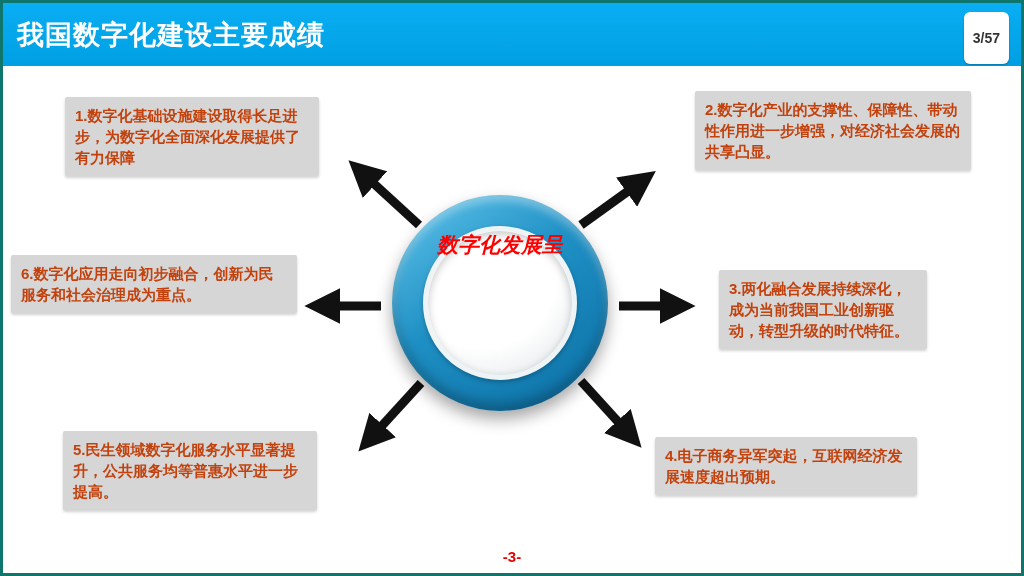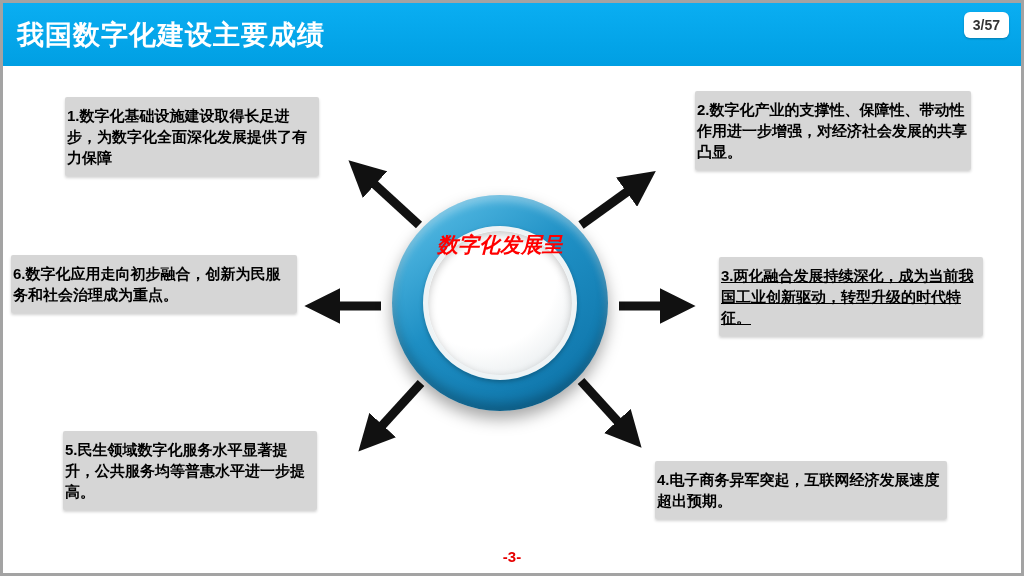--- a/index.html
+++ b/index.html
@@ -2,21 +2,21 @@
 <html><head>
 <meta charset="utf-8">
 <style>
   html, body { margin: 0; padding: 0; background: #e8e8e8; }
   * { box-sizing: border-box; }
   .slide {
     position: relative;
     width: 1024px;
     height: 576px;
     background: #ffffff;
-    border: 3px solid #a3a3a3;
+    border: 3px solid #0f766e;
     overflow: hidden;
     font-family: "Liberation Sans", sans-serif;
   }
   
   .header {
     position: absolute;
     top: 0; left: 0; right: 0;
     height: 63px;
     background: linear-gradient(180deg, #0aaef2 0%, #009fe3 100%);
     display: flex;
@@ -29,21 +29,21 @@
     font-size: 27px;
     font-weight: bold;
     letter-spacing: 1px;
   }
   .page-badge {
     position: absolute;
     top: 9px;
     right: 12px;
     background: #ffffff;
     border-radius: 6px;
-    padding: 5px 9px;
+    padding: 18px 9px;
     font-size: 14px;
     font-weight: bold;
     color: #333333;
     box-shadow: 0 1px 2px rgba(0,0,0,0.25);
   }
   
   .arrows-svg {
     position: absolute;
     top: 0; left: 0;
     width: 1018px;
@@ -79,32 +79,32 @@
   .hub-label {
     color: #ff0000;
     font-size: 21px;
     font-weight: bold;
     line-height: 1.35;
   }
   
   .point-box {
     position: absolute;
     background: #d6d6d6;
-    padding: 8px 2px;
-    color: #000000;
+    padding: 8px 10px;
+    color: #c2410c;
     font-size: 15px;
     font-weight: bold;
     line-height: 1.4;
     box-shadow: 0 2px 3px rgba(0,0,0,0.18);
     border-radius: 2px;
   }
   .box-1 { left: 62px;  top: 94px;  width: 254px; }
   .box-2 { left: 692px; top: 88px;  width: 276px; }
-  .box-3 { left: 716px; top: 254px; width: 264px; font-size: 15px; text-decoration: underline; }
-  .box-4 { left: 652px; top: 458px; width: 292px; }
+  .box-3 { left: 716px; top: 267px; width: 208px; font-size: 15px; }
+  .box-4 { left: 652px; top: 434px; width: 262px; }
   .box-5 { left: 60px;  top: 422px; width: 254px; margin-top: 6px; }
   .box-6 { left: 8px;   top: 252px; width: 286px; }
   
   .footer-page {
     position: absolute;
     bottom: 8px;
     left: 0; right: 0;
     text-align: center;
     color: #e60000;
     font-size: 15px;

